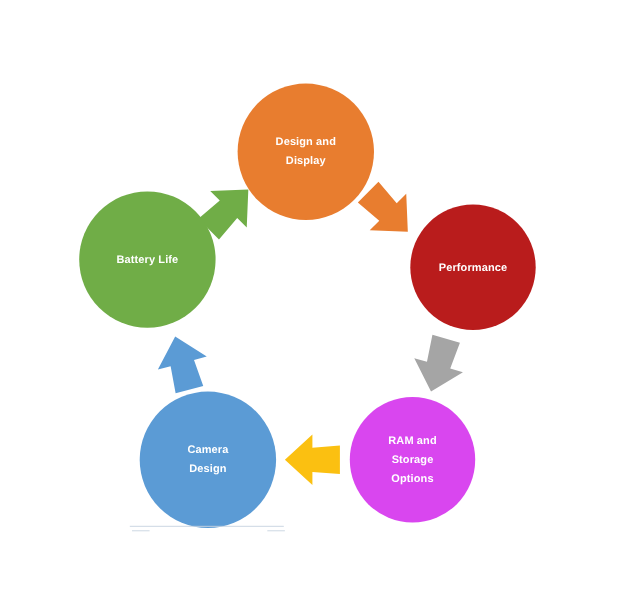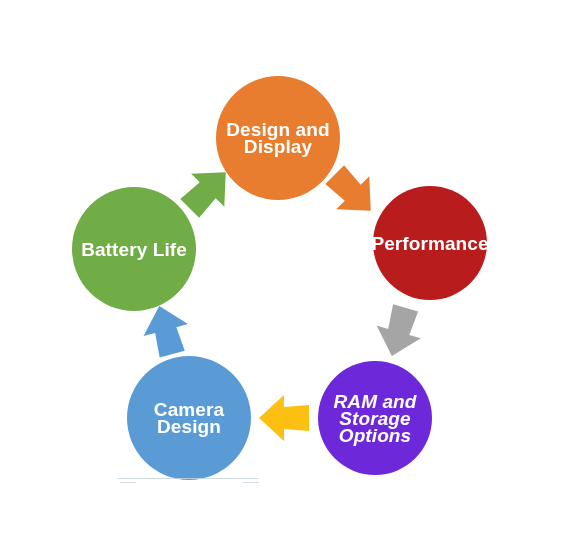--- a/index.html
+++ b/index.html
@@ -24,21 +24,21 @@
     border-radius: 50%;
     display: flex;
     align-items: center;
     justify-content: center;
     box-sizing: border-box;
   }
   .node-label {
     color: #ffffff;
     font-family: "Liberation Sans", sans-serif;
     font-weight: bold;
-    font-size: 19px;
+    font-size: 10px;
     line-height: 17px;
     text-align: center;
     letter-spacing: 0.1px;
     white-space: pre-line;
     padding: 0 8px;
     user-select: none;
   }
   .arrow-layer {
     position: absolute;
     left: 0;
@@ -98,32 +98,32 @@
 
   <div class="node" style="left:216px; top:76px; width:124px; height:124px; background:#E87D2F;">
     <span class="node-label">Design and
 Display</span>
   </div>
 
   <div class="node" style="left:373px; top:186px; width:114px; height:114px; background:#b91c1c;">
     <span class="node-label">Performance</span>
   </div>
 
-  <div class="node" style="left:318px; top:361px; width:114px; height:114px; background:#6d28d9;font-style:italic;">
+  <div class="node" style="left:318px; top:361px; width:114px; height:114px; background:#d946ef;">
     <span class="node-label">RAM and
 Storage
 Options</span>
   </div>
 
   <div class="node" style="left:127px; top:356px; width:124px; height:124px; background:#5B9BD5;">
     <span class="node-label">Camera
 Design</span>
   </div>
 
-  <div class="node" style="left:72px; top:187px; width:124px; height:124px; background:#70AD47;">
+  <div class="node" style="left:72px; top:174px; width:124px; height:124px; background:#70AD47;">
     <span class="node-label">Battery Life</span>
   </div>
 
   <div class="baseline-artifact"></div>
   <div class="baseline-tick left"></div>
   <div class="baseline-tick right"></div>
 
 </div>
 
 </body></html>

